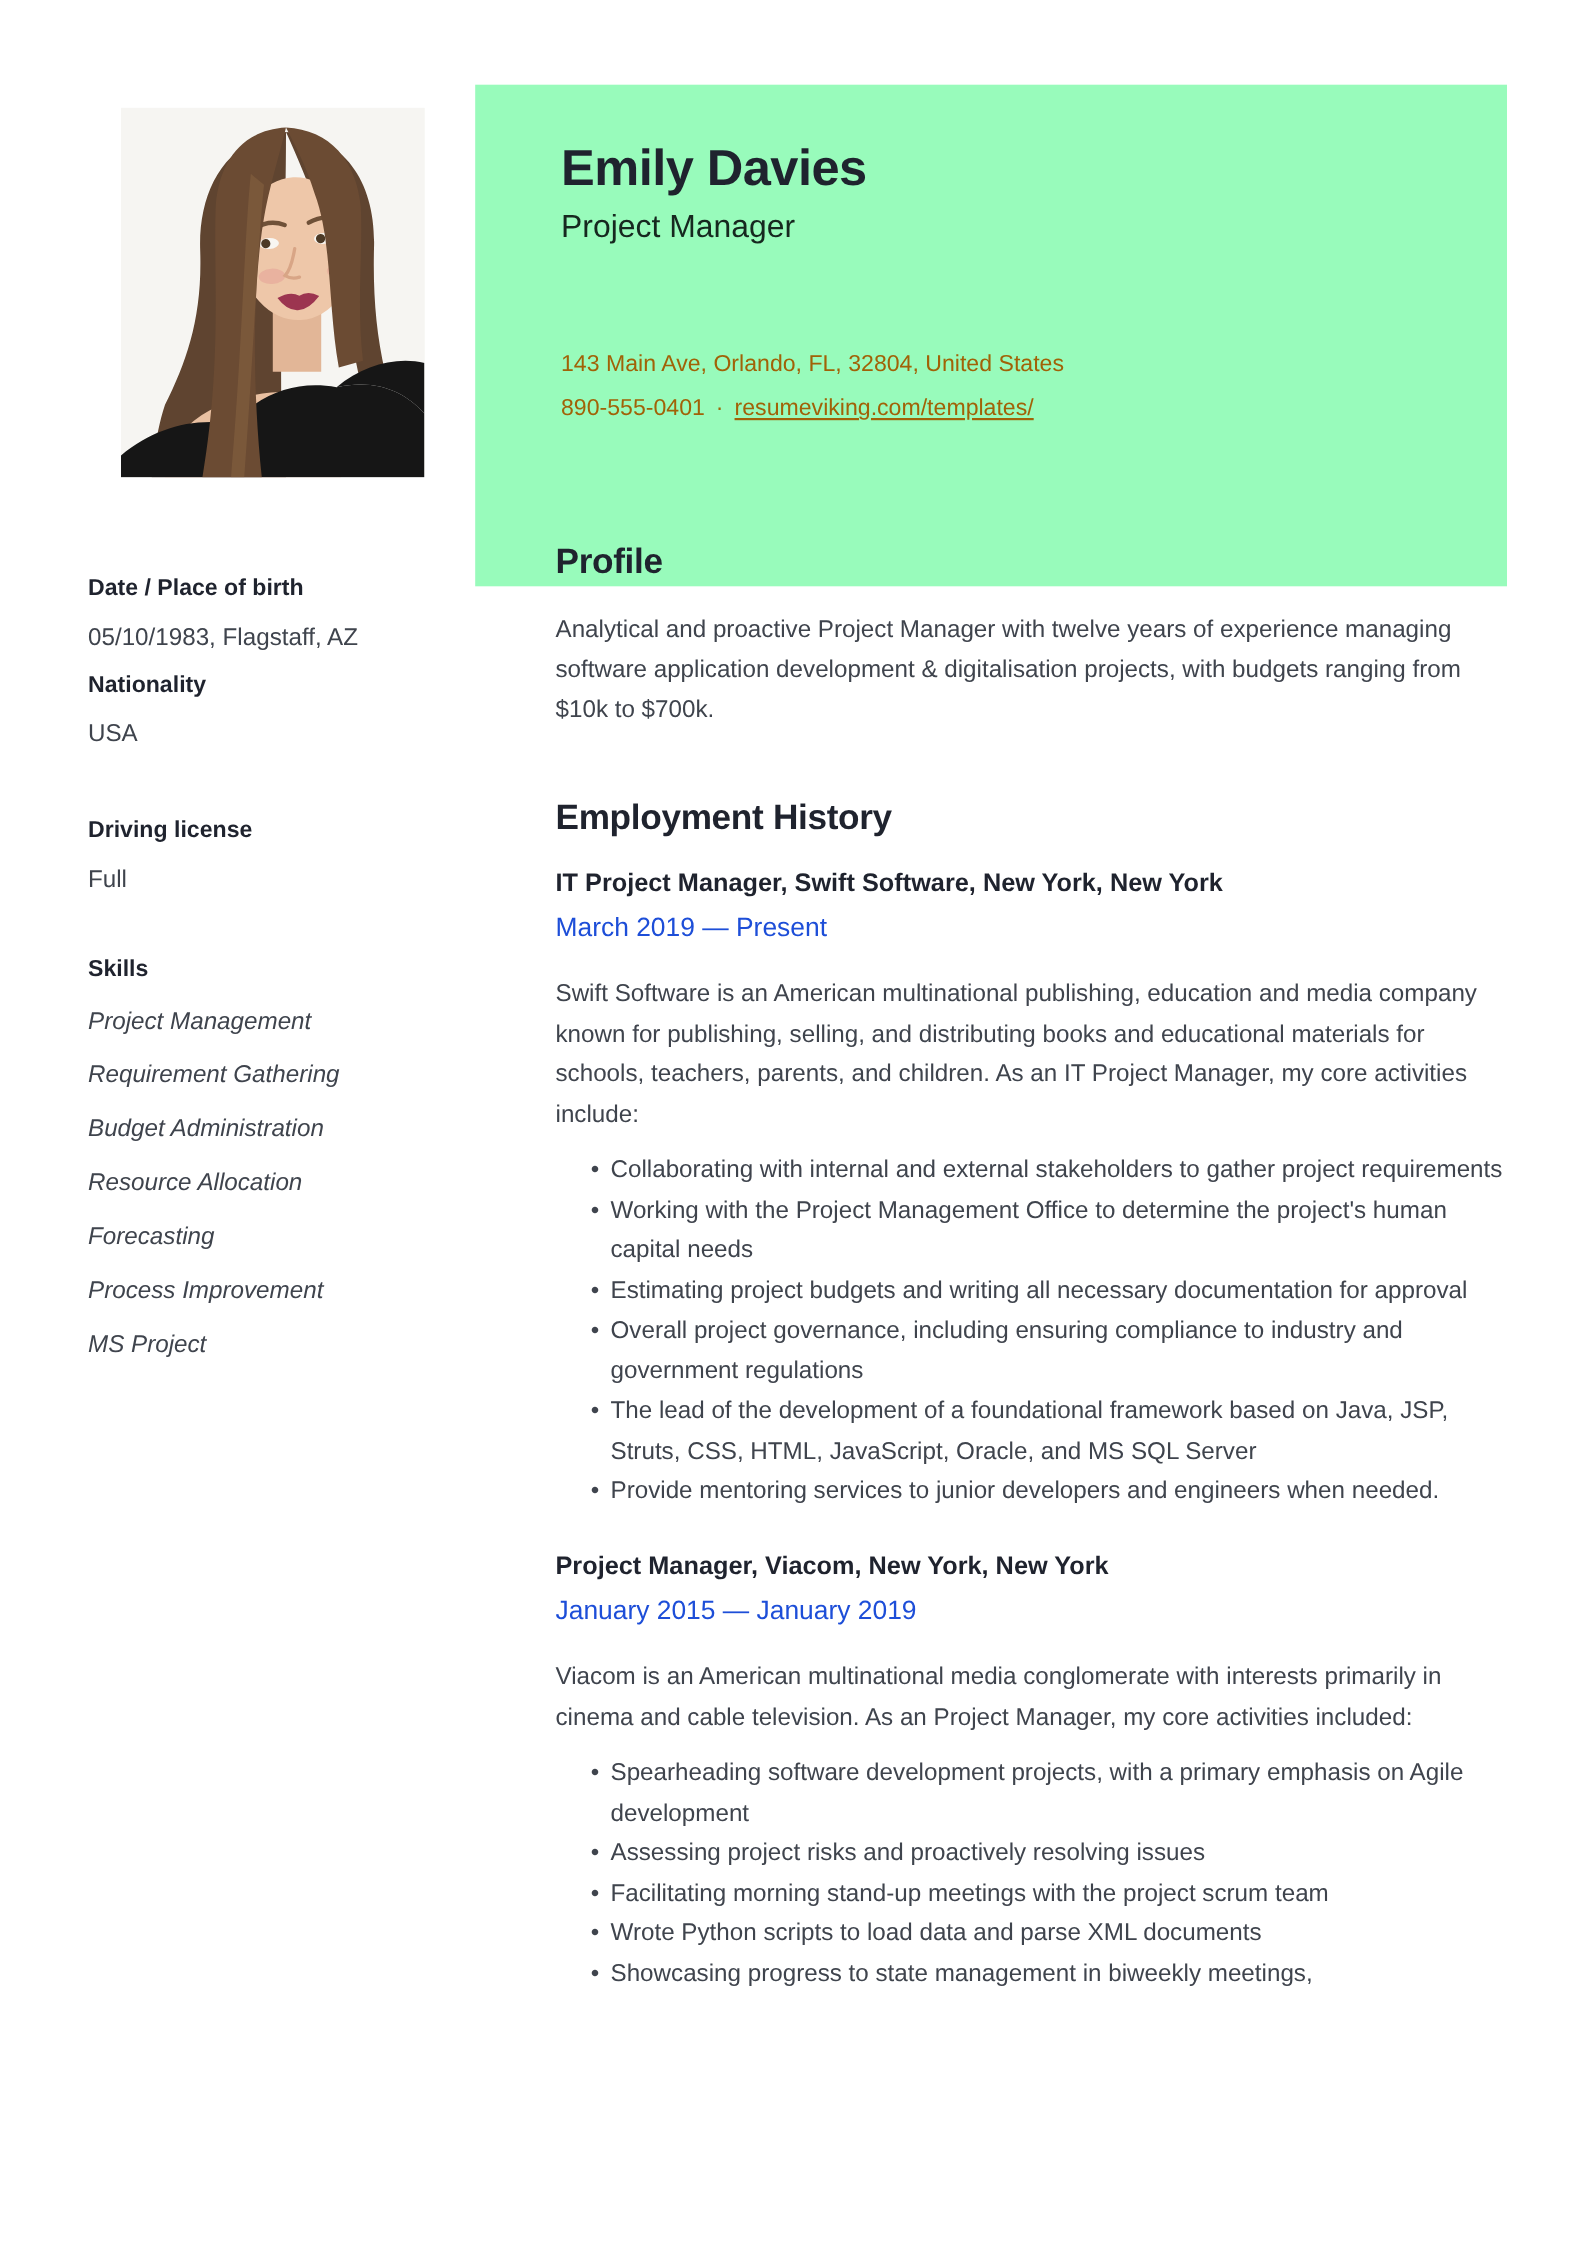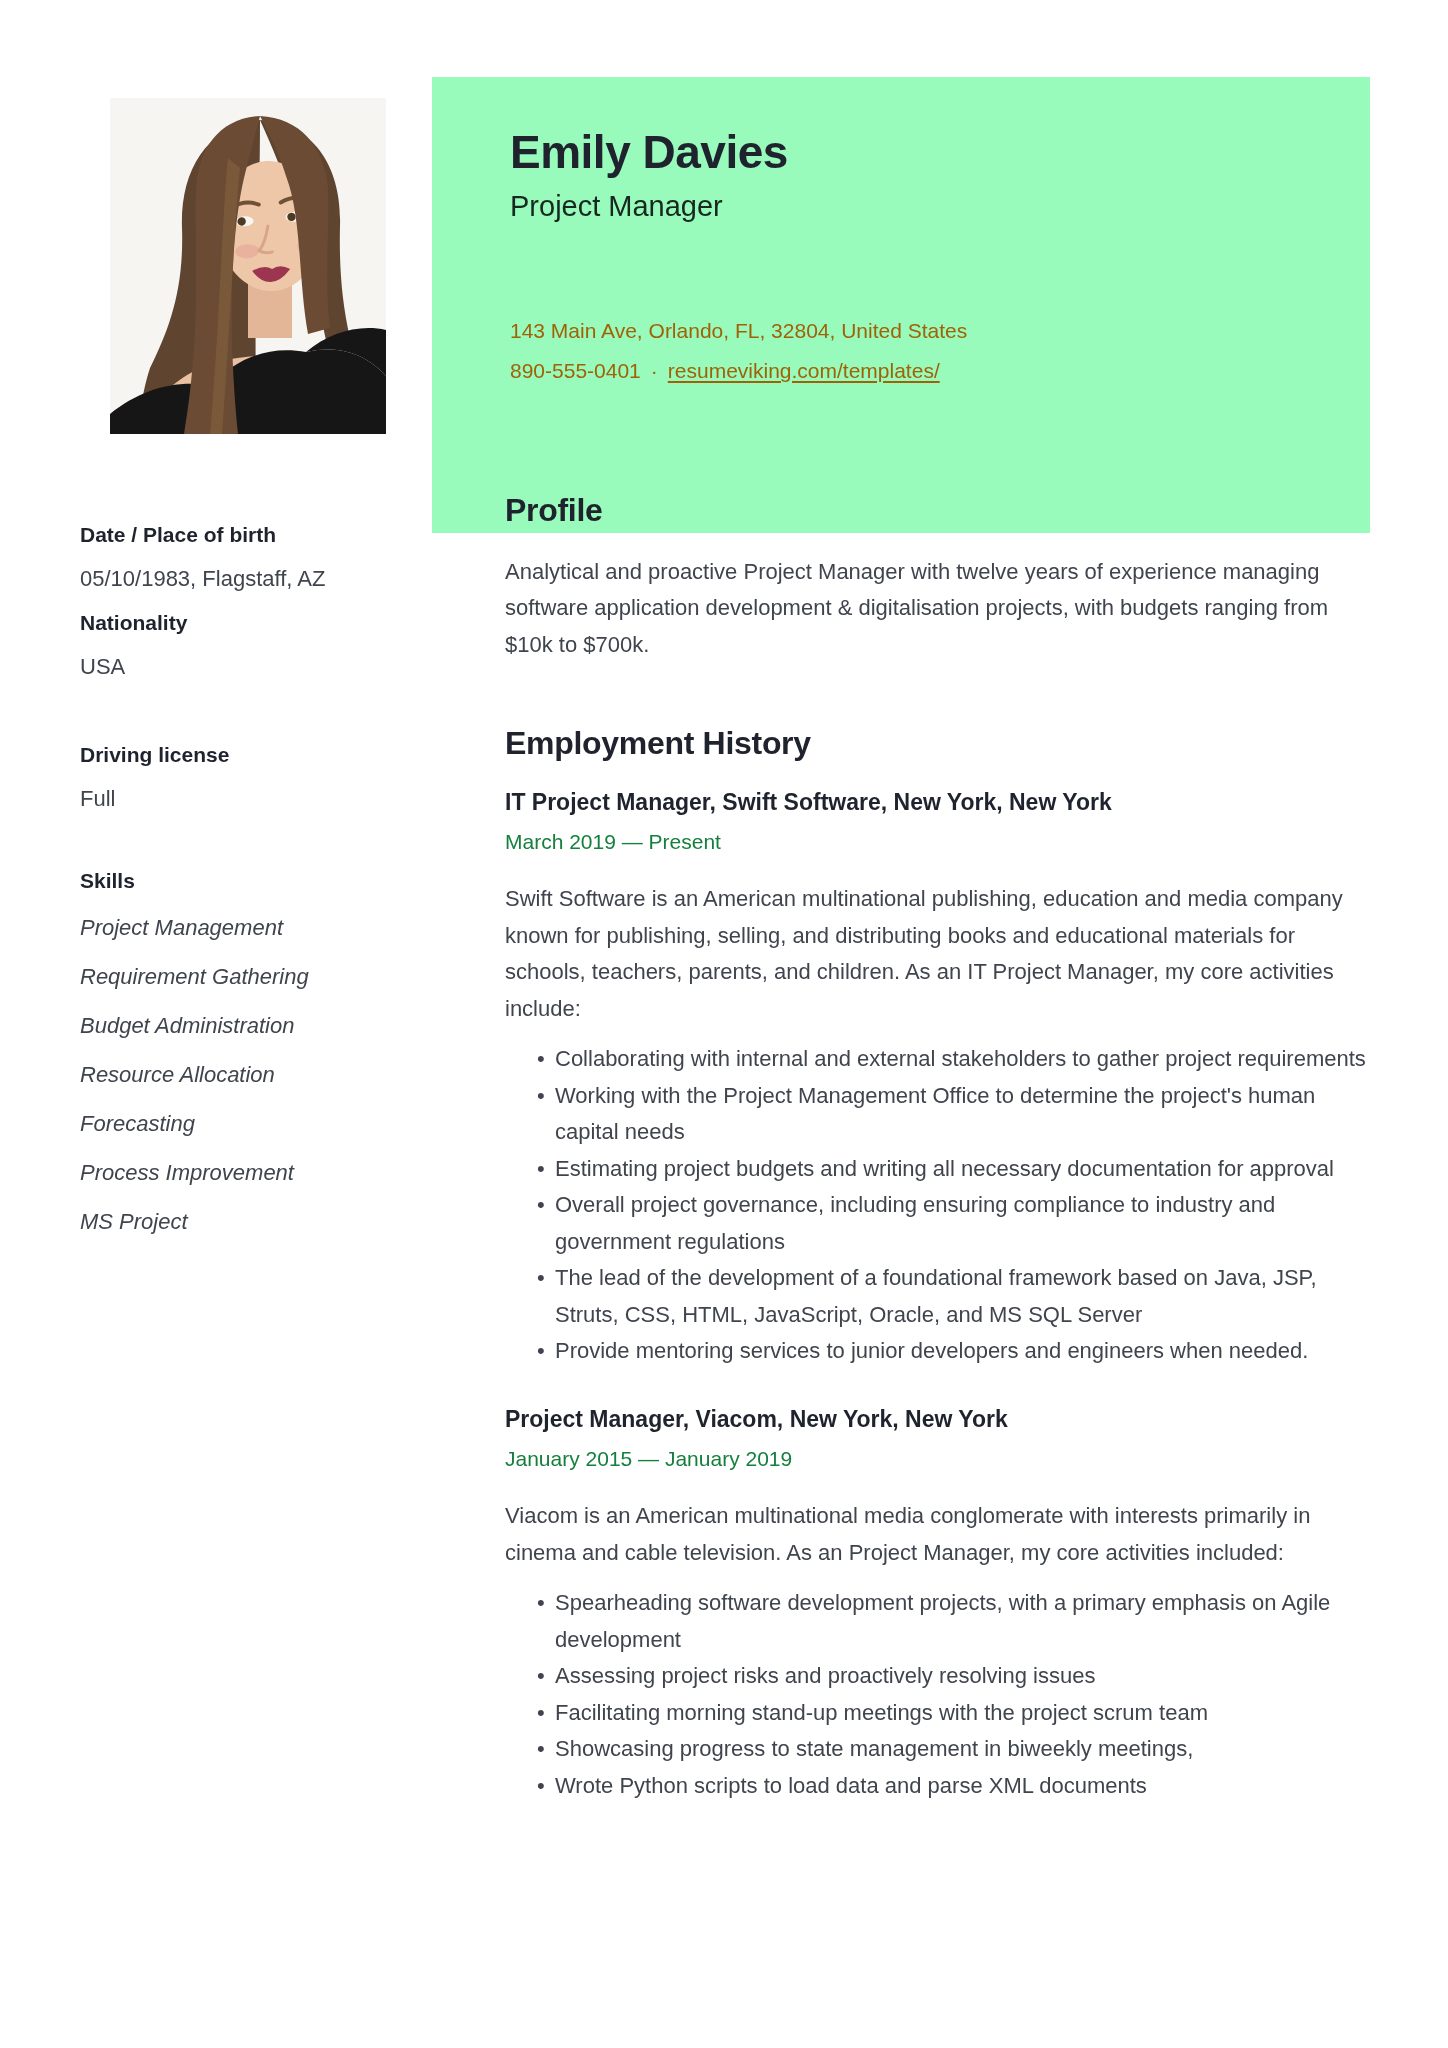--- a/index.html
+++ b/index.html
@@ -45,21 +45,21 @@
   .main{position:absolute;left:505px;top:490px;width:865px;}
   .section-heading{
     margin:0;font-size:32px;line-height:1.3;font-weight:700;
     color:var(--heading,#1f232e);letter-spacing:-0.3px;
   }
   .section-heading.employment{margin-top:60px;}
   .para{margin:22px 0 0 0;font-size:22px;line-height:36.5px;color:#3f444d;}
   .job{margin-top:22px;}
   .job + .job{margin-top:34px;}
   .job-title{margin:0;font-size:23px;line-height:1.35;font-weight:700;color:var(--heading,#1f232e);}
-  .job-dates{margin:9px 0 0 0;font-size:21px;line-height:1.4;color:#15803d;}
+  .job-dates{margin:9px 0 0 0;font-size:24px;line-height:1.4;color:#1d4ed8;}
   .job-desc{margin:25px 0 0 0;}
   .bullets{margin:14px 0 0 0;padding:0;list-style:none;}
   .bullets li{
     position:relative;padding-left:50px;
     font-size:22px;line-height:36.5px;color:#3f444d;
   }
   .bullets li::before{
     content:"\2022";
     position:absolute;left:32px;top:0;
     color:#3f444d;
@@ -182,20 +182,20 @@
       <p class="para job-desc">Viacom is an American multinational media conglomerate with interests primarily in cinema and cable television. As an Project Manager, my core activities included:</p>
       <ul class="bullets">
 
           <li>Spearheading software development projects, with a primary emphasis on Agile development</li>
 
 
           <li>Assessing project risks and proactively resolving issues</li>
 
           <li>Facilitating morning stand-up meetings with the project scrum team</li>
 
+          <li>Wrote Python scripts to load data and parse XML documents</li>
+
           <li>Showcasing progress to state management in biweekly meetings,</li>
-
-          <li>Wrote Python scripts to load data and parse XML documents</li>
         </ul>
     </div>
 
   </div>
 </div>
 
 </body></html>

